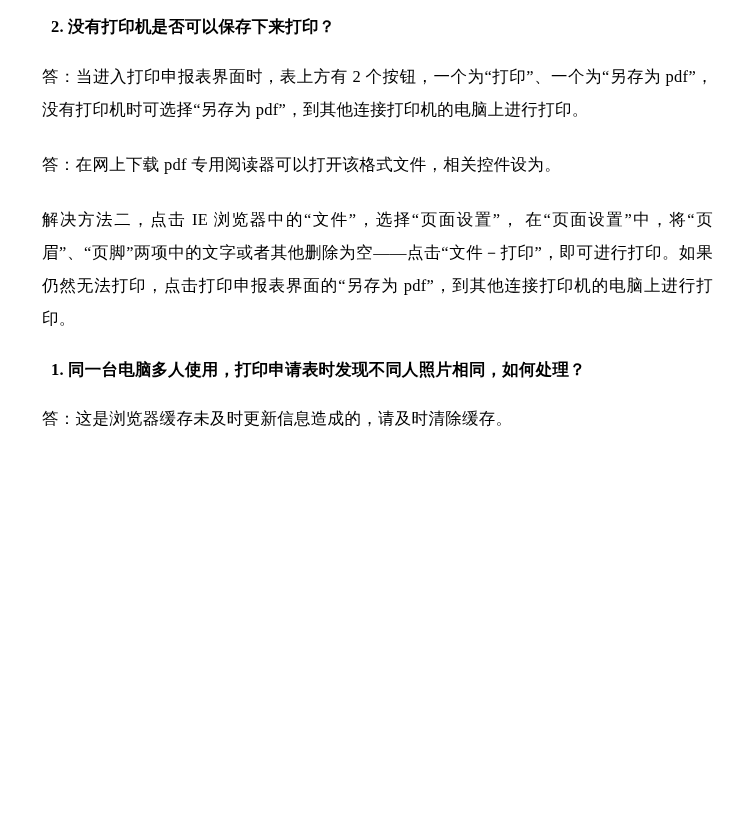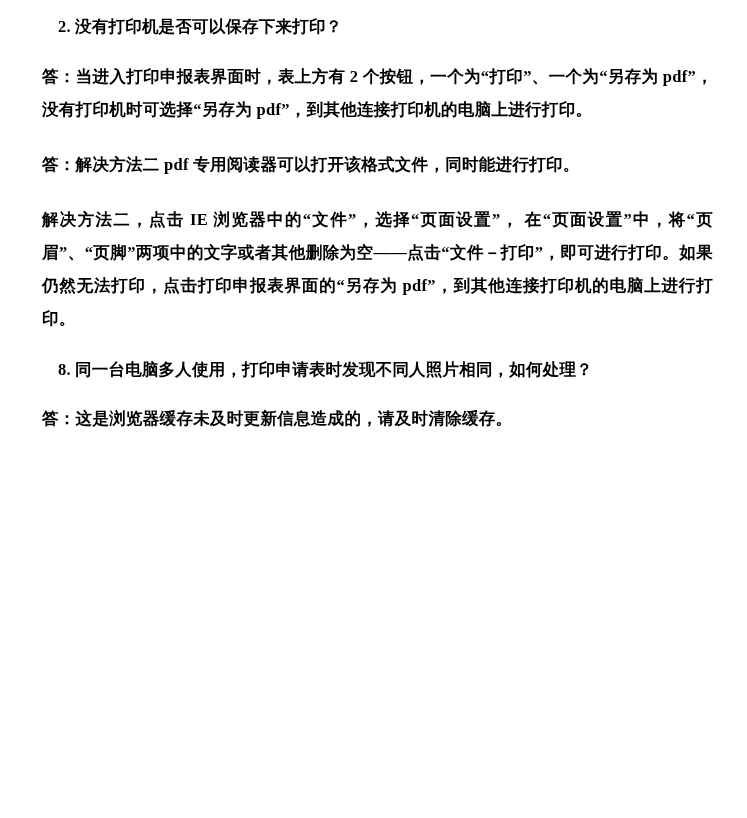--- a/index.html
+++ b/index.html
@@ -23,25 +23,25 @@
   }
   .faq-block {
     margin: 0 0 22px 0;
   }
   .q {
     font-family: "Liberation Serif", "DejaVu Serif", serif;
     font-weight: bold;
     font-size: 16.5px;
     line-height: 1.55;
     letter-spacing: 0.2px;
-    margin: 0 0 20px 16px;
+    margin: 0 0 20px 9px;
   }
   .a {
     font-family: "Liberation Serif", "DejaVu Serif", serif;
-    font-weight: bold;
+    font-weight: normal;
     font-size: 16.5px;
     line-height: 2.0;
     letter-spacing: 0.3px;
     margin: 0 0 18px 0;
     text-align: justify;
     text-justify: inter-ideograph;
   }
   .a:last-child {
     margin-bottom: 0;
   }
@@ -50,25 +50,25 @@
 <body>
 
 <div class="page">
 
   <div class="faq-block">
     <p class="q">2. 没有打印机是否可以保存下来打印？</p>
     <p class="a">答：当进入打印申报表界面时，表上方有 2 个按钮，一个为“打印”、一个为“另存为 pdf”，没有打印机时可选择“另存为 pdf”，到其他连接打印机的电脑上进行打印。</p>
   </div>
 
   <div class="faq-block">
-    <p class="a">答：解决方法二 pdf 专用阅读器可以打开该格式文件，同时能进行打印。</p>
+    <p class="a">答：在网上下载 pdf 专用阅读器可以打开该格式文件，相关控件设为。</p>
   </div>
 
   <div class="faq-block">
     <p class="a">解决方法二，点击 IE 浏览器中的“文件”，选择“页面设置”， 在“页面设置”中，将“页眉”、“页脚”两项中的文字或者其他删除为空——点击“文件－打印”，即可进行打印。如果仍然无法打印，点击打印申报表界面的“另存为 pdf”，到其他连接打印机的电脑上进行打印。</p>
   </div>
 
   <div class="faq-block">
-    <p class="q">8. 同一台电脑多人使用，打印申请表时发现不同人照片相同，如何处理？</p>
+    <p class="q">1. 同一台电脑多人使用，打印申请表时发现不同人照片相同，如何处理？</p>
     <p class="a">答：这是浏览器缓存未及时更新信息造成的，请及时清除缓存。</p>
   </div>
 
 </div>
 
 </body></html>

